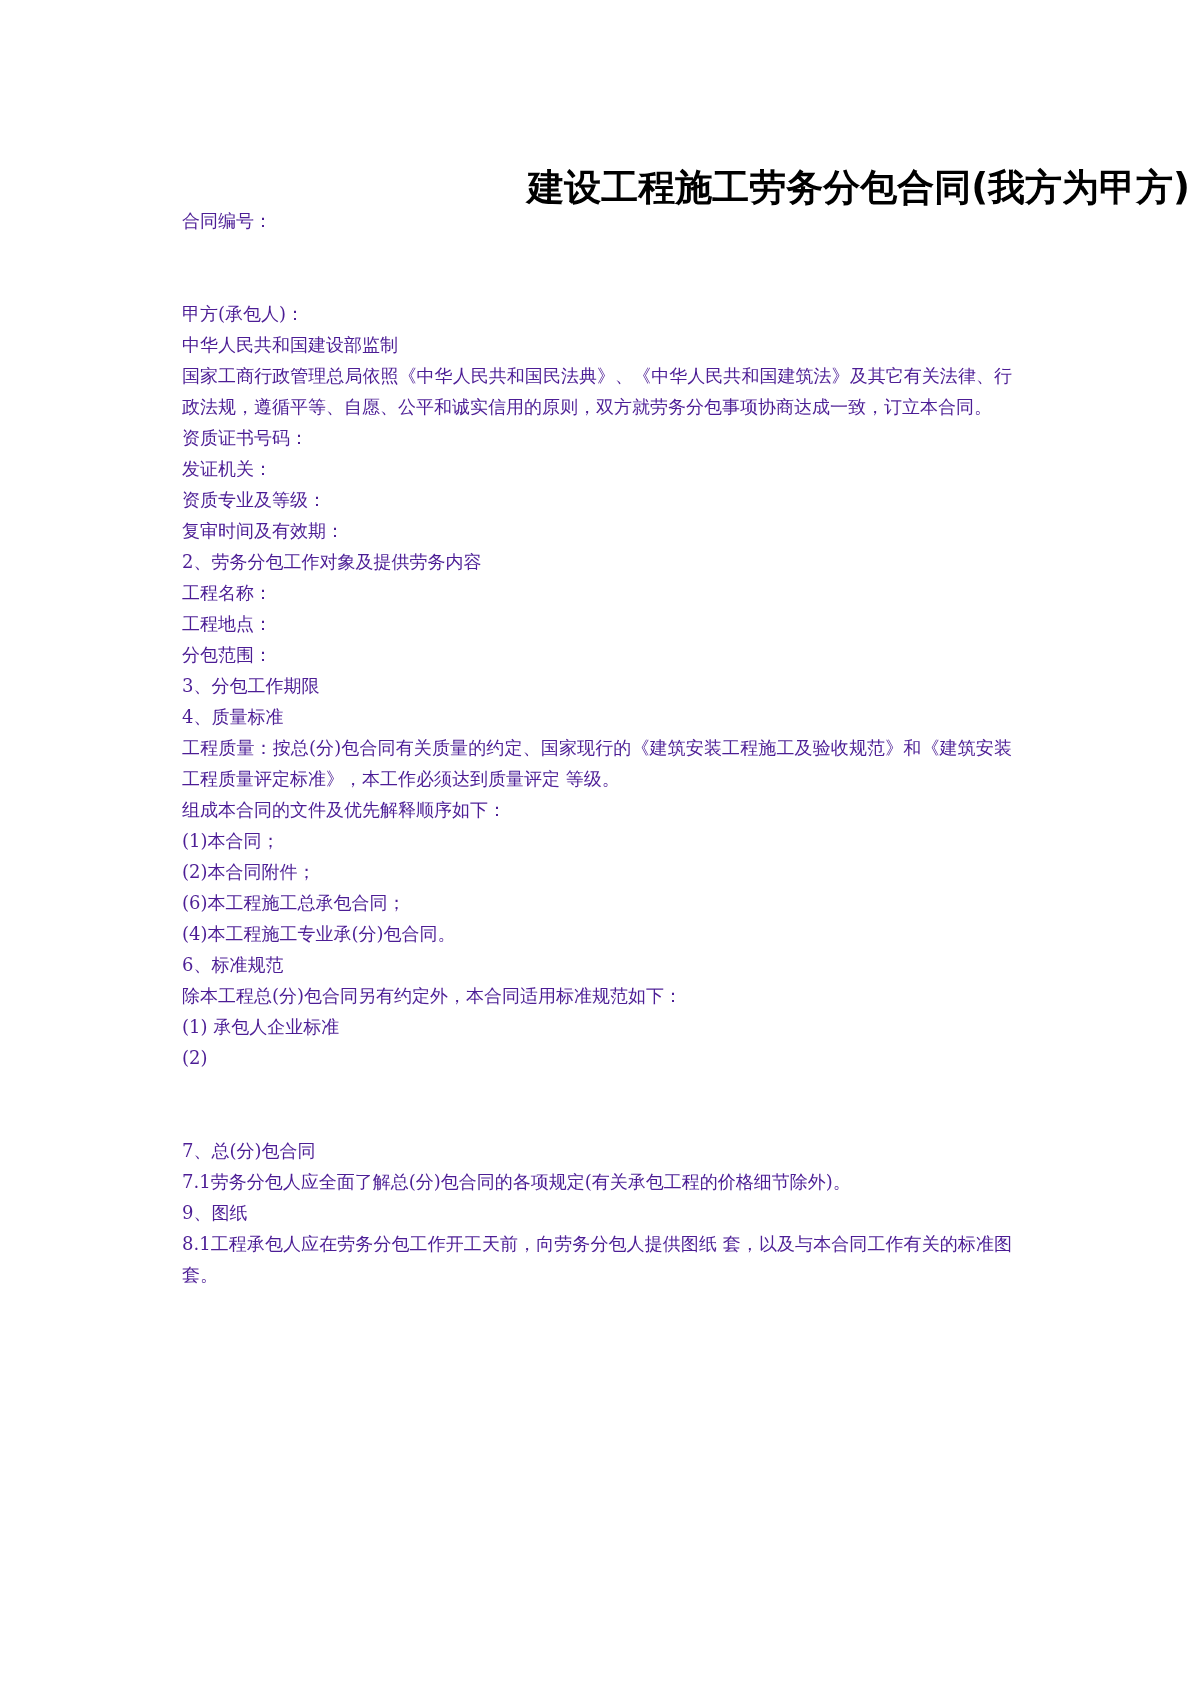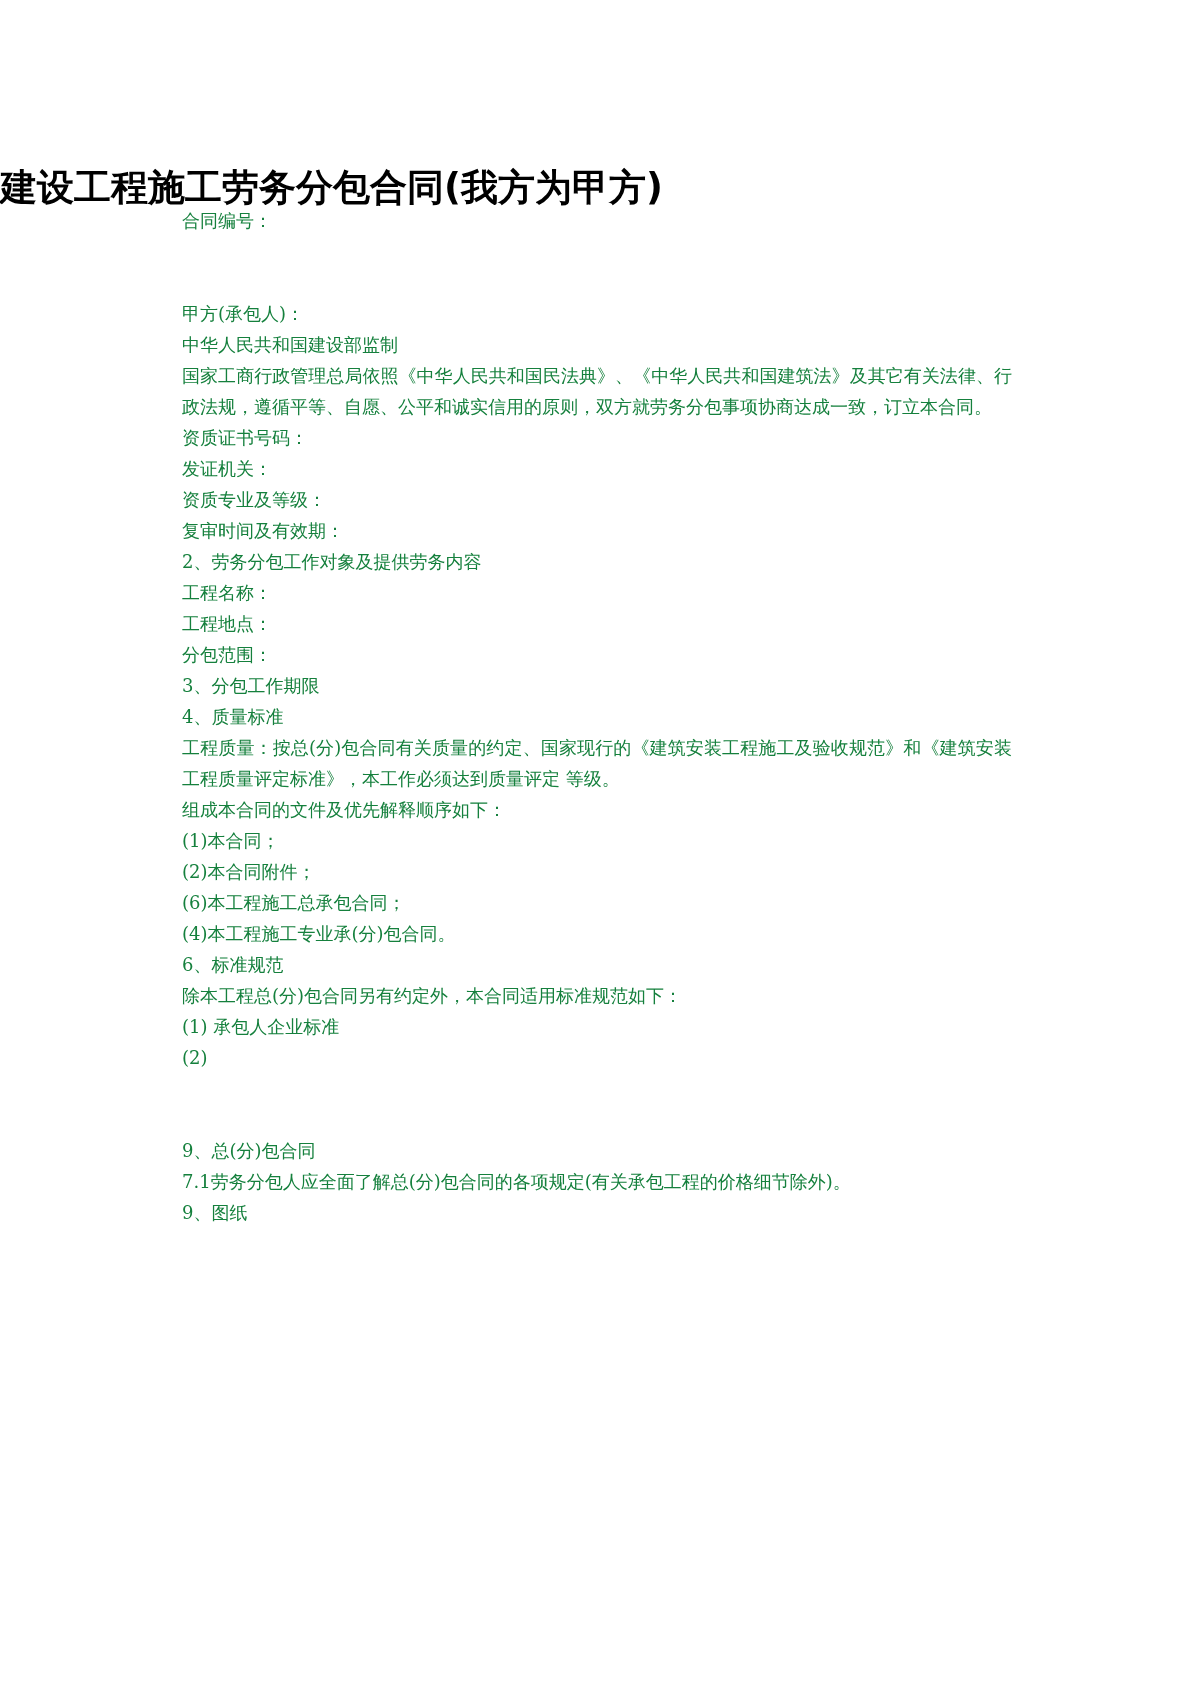--- a/index.html
+++ b/index.html
@@ -20,36 +20,36 @@
       left: 0; top: 0;
       width: 1190px;
       height: 1683px;
       background: #ffffff;
     }
     .title {
       position: absolute;
       left: 0;
       top: 163px;
       width: 1190px;
-      text-align: left;
+      text-align: right;
       font-family: "DejaVu Sans", "Liberation Sans", sans-serif;
       font-weight: bold;
       font-size: 37px;
       letter-spacing: 0px;
       color: #000000;
       line-height: 50px;
       margin: 0;
     }
     .body-text {
       position: absolute;
       left: 182px;
       width: 830px;
       font-size: 18px;
       line-height: 31px;
-      color: #15803d;
+      color: #4c1d95;
     }
     .line {
       display: block;
       height: 31px;
       white-space: nowrap;
     }
     .line.wrap {
       white-space: normal;
       height: auto;
     }
@@ -95,19 +95,20 @@
     <span class="line">(2)本合同附件；</span>
     <span class="line">(6)本工程施工总承包合同；</span>
     <span class="line">(4)本工程施工专业承(分)包合同。</span>
 
     <span class="line">6、标准规范</span>
     <span class="line">除本工程总(分)包合同另有约定外，本合同适用标准规范如下：</span>
     <span class="line">(1) 承包人企业标准</span>
     <span class="line">(2)</span>
     <span class="gap-2" style="display:block;"></span>
 
-    <span class="line">9、总(分)包合同</span>
+    <span class="line">7、总(分)包合同</span>
     <span class="line">7.1劳务分包人应全面了解总(分)包合同的各项规定(有关承包工程的价格细节除外)。</span>
 
     <span class="line">9、图纸</span>
+    <span class="line wrap para-wrap">8.1工程承包人应在劳务分包工作开工天前，向劳务分包人提供图纸 套，以及与本合同工作有关的标准图套。</span>
   </div>
 
 </div>
 
 </body></html>

